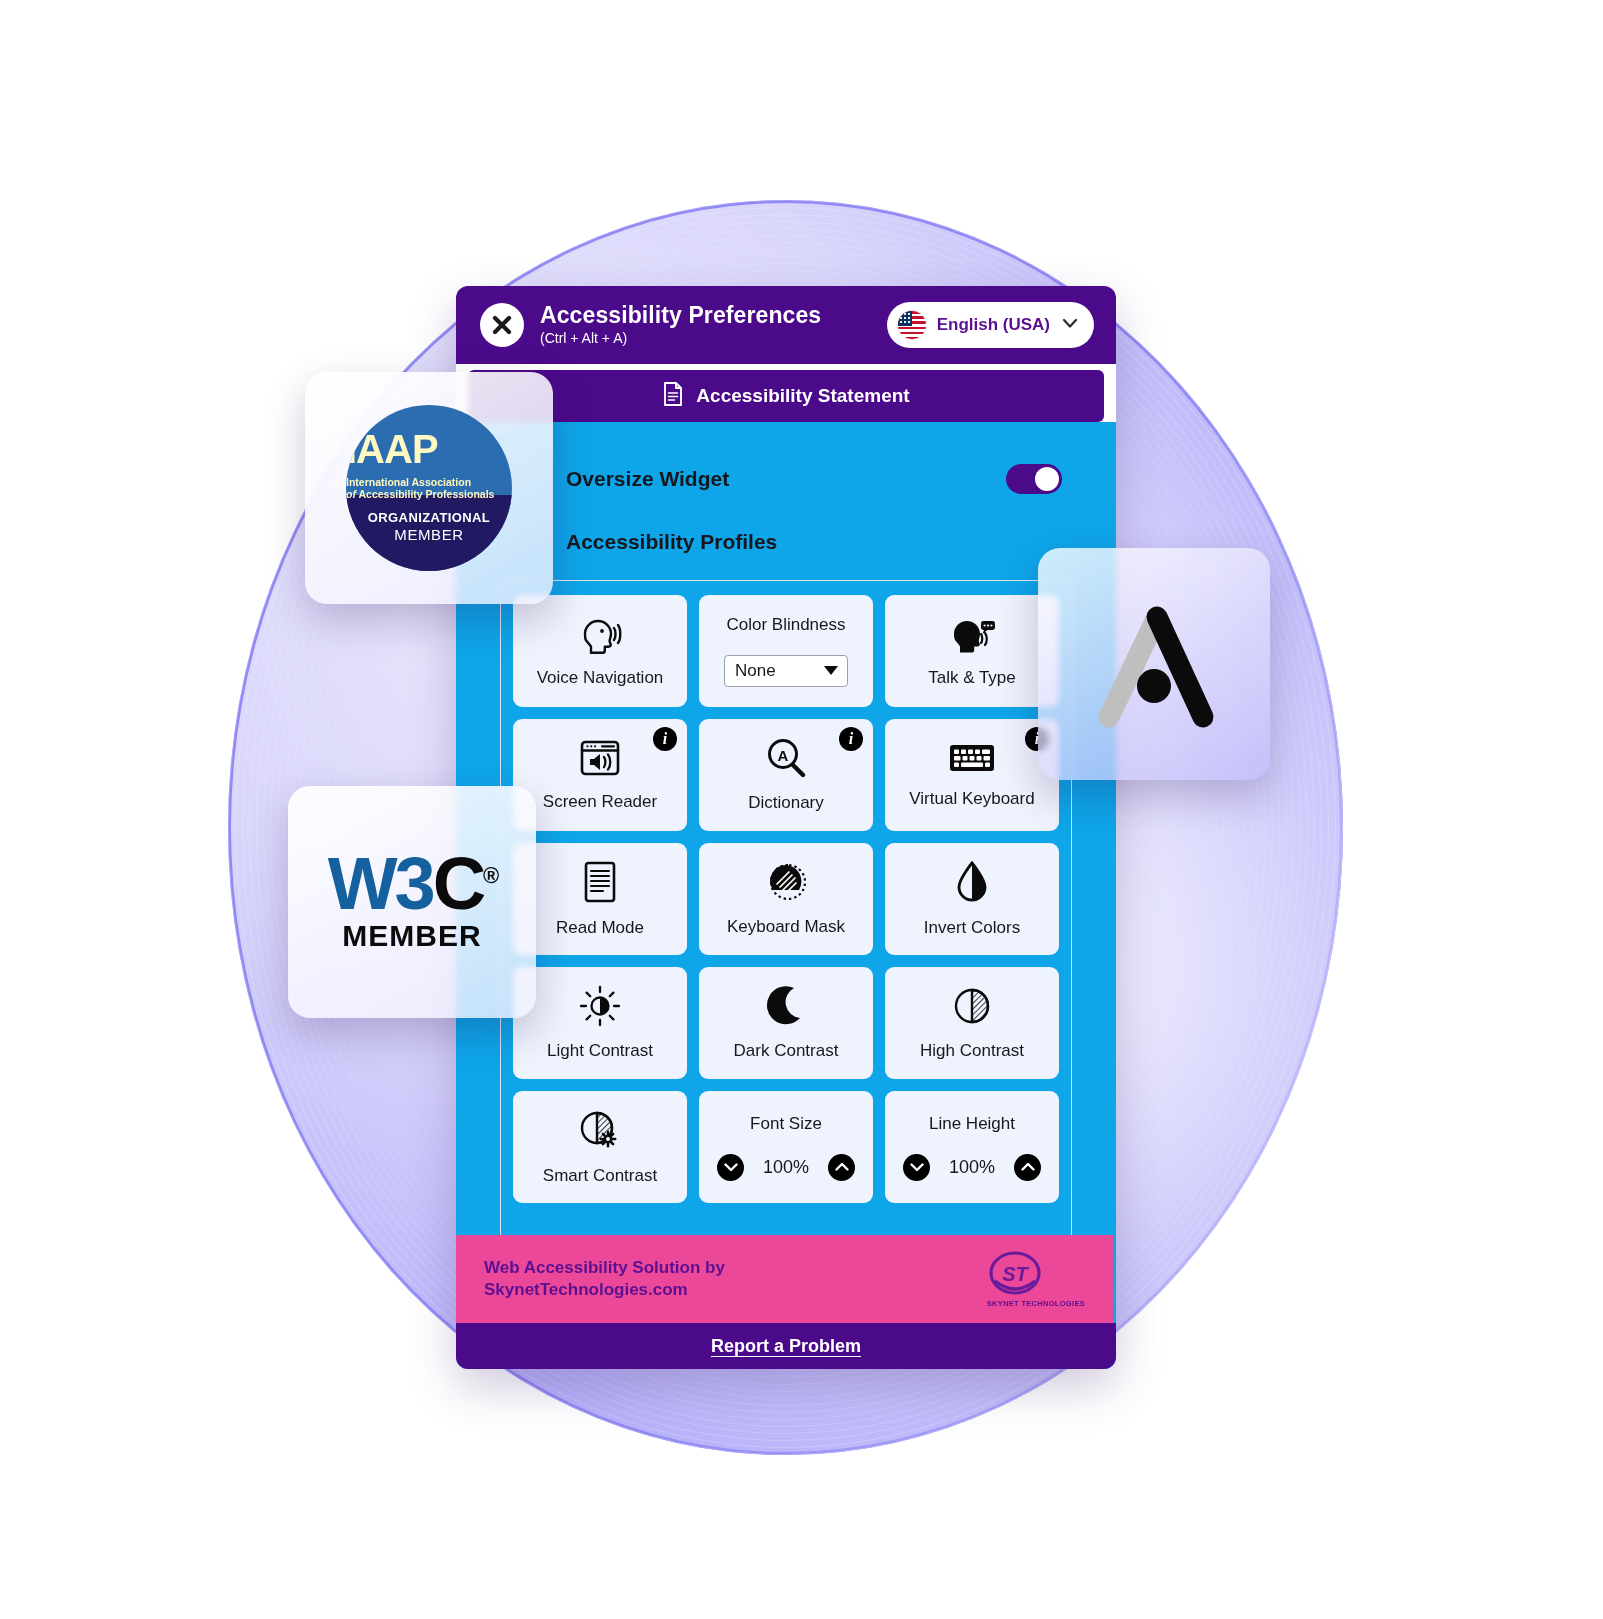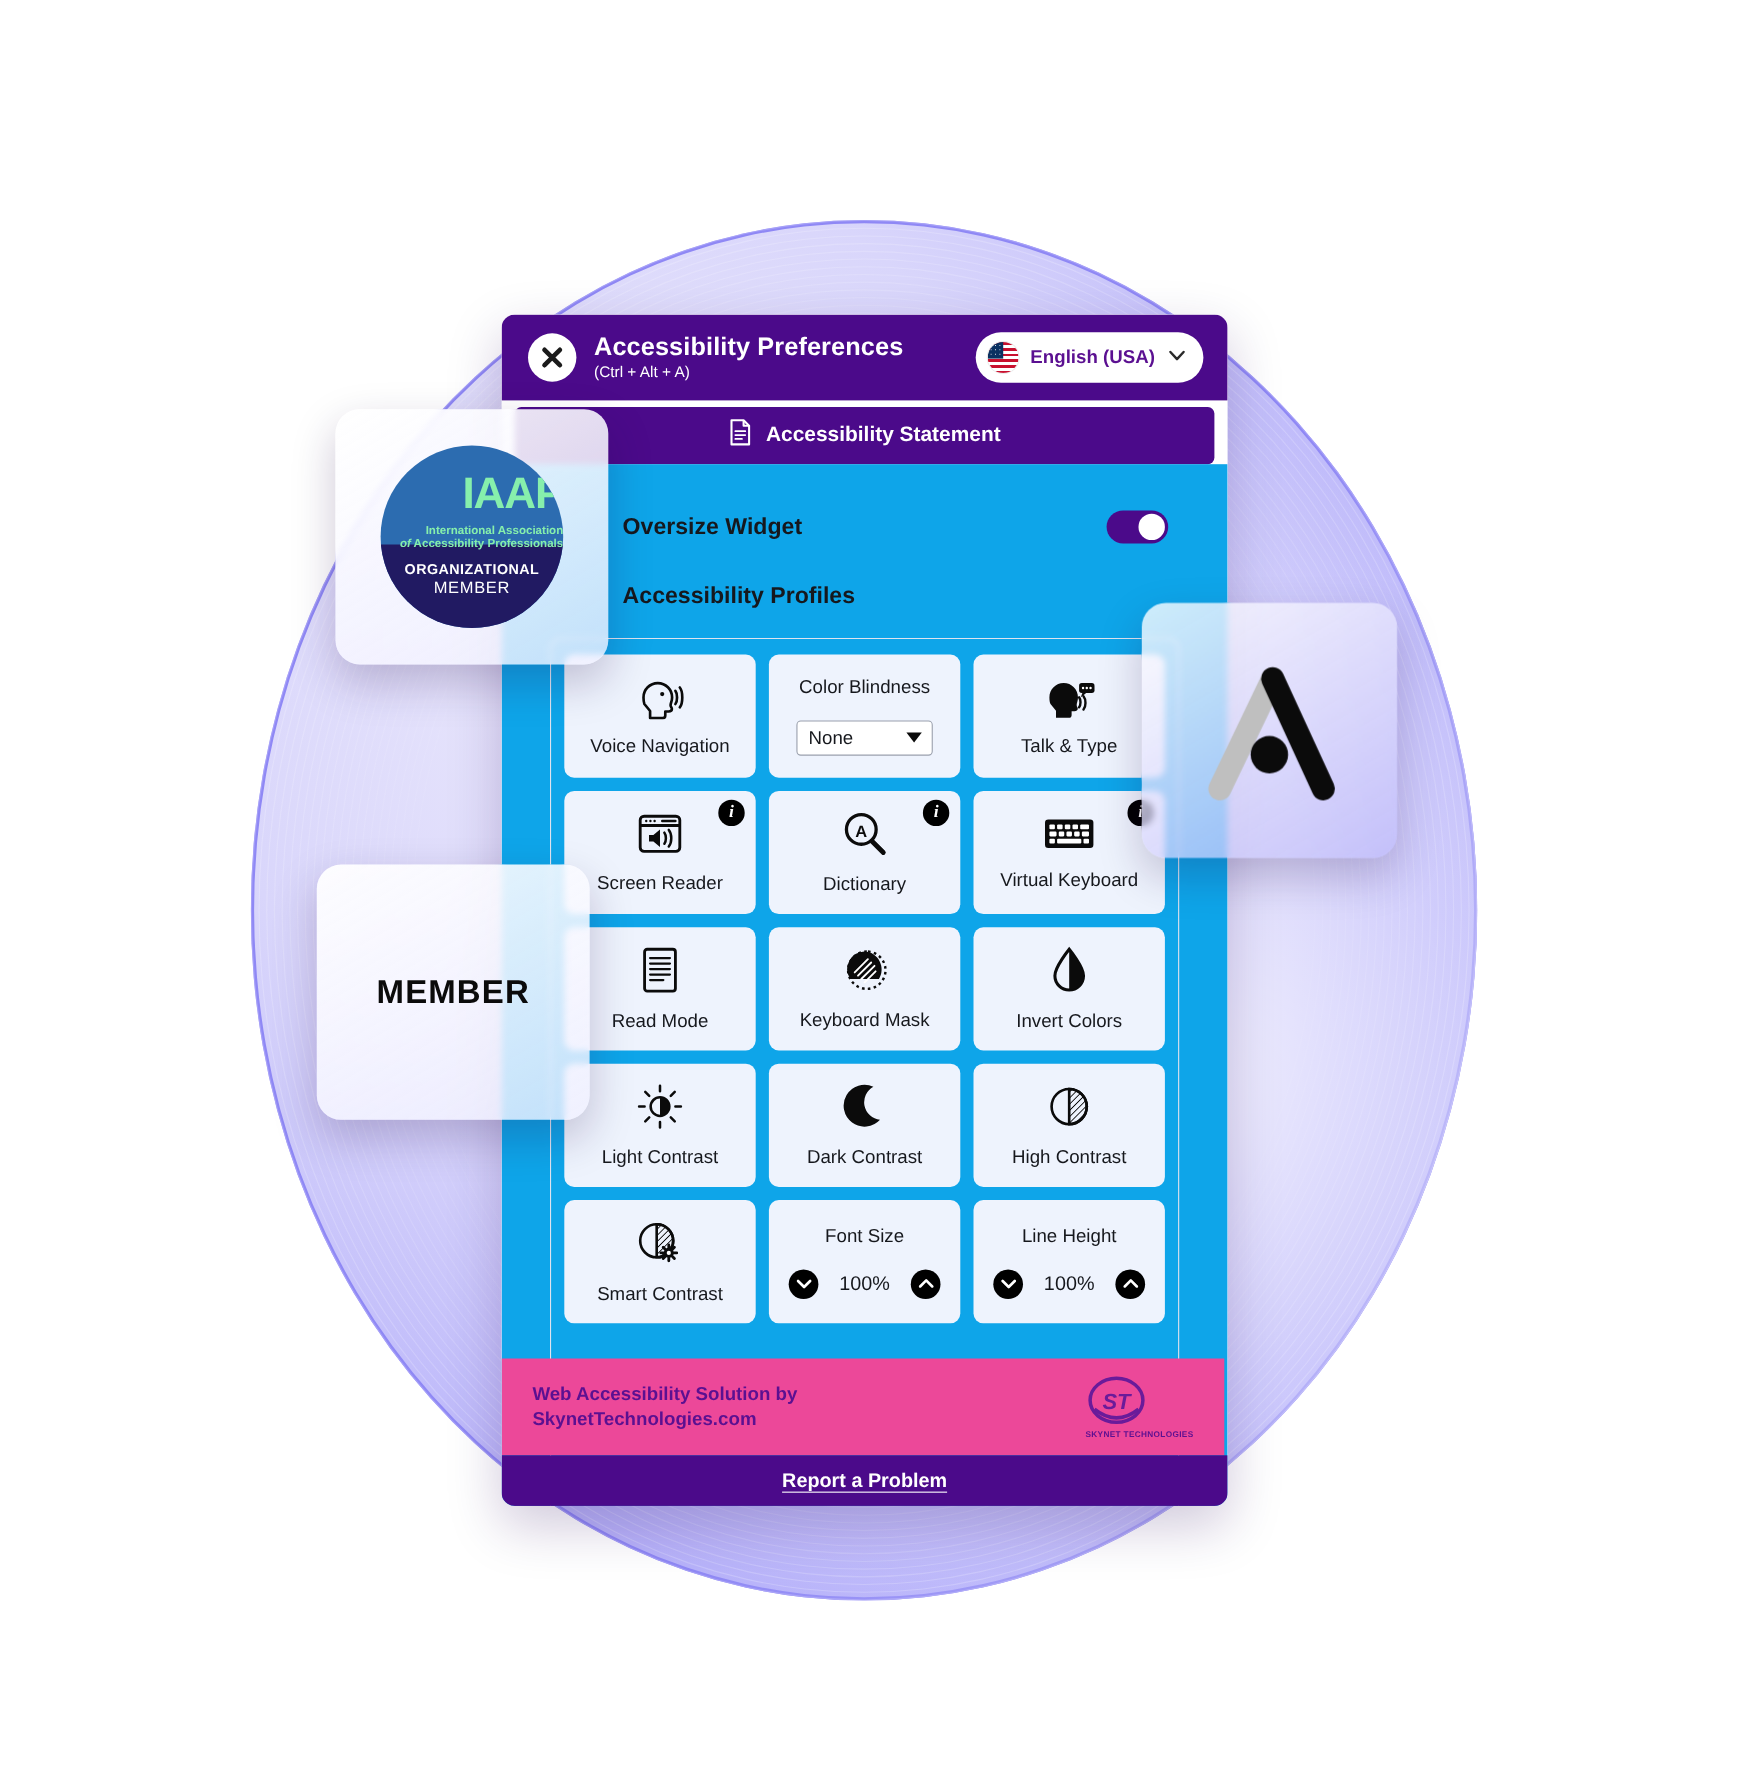--- a/index.html
+++ b/index.html
@@ -173,21 +173,21 @@
 
   .iaap-circle {
     width: 166px; height: 166px; border-radius: 50%;
     background: #2C6CB0; position: relative; overflow: hidden;
     display: flex; flex-direction: column; align-items: center;
   }
   .iaap-circle .lower {
     position: absolute; left: 0; right: 0; bottom: 0; height: 46%;
     background: #211A62;
   }
-  .iaap-top { position: relative; z-index: 2; width: 100%; text-align: right; padding-top: 24px; color: #86efac; }
+  .iaap-top { position: relative; z-index: 2; width: 100%; text-align: left; padding-top: 24px; color: #fef9c3; }
   .iaap-word { font-size: 40px; font-weight: 700; letter-spacing: -1px; line-height: 1; }
   .iaap-l1 { font-size: 10.5px; margin-top: 7px; font-weight: 600; }
   .iaap-l2 { font-size: 10.5px; font-weight: 600; }
   .iaap-l2 i { font-style: italic; }
   .iaap-bot { position: relative; z-index: 2; width: 100%; text-align: center; color: #fff; margin-top: 10px; }
   .iaap-org { font-size: 13px; font-weight: 700; letter-spacing: .4px; }
   .iaap-mem { font-size: 15px; font-weight: 400; letter-spacing: .6px; margin-top: 1px; }
 
   .w3c-inner { text-align: center; }
   .w3c-mark { font-size: 74px; font-weight: 700; line-height: .9; letter-spacing: -3px; }
@@ -502,20 +502,23 @@
       </div>
       <div class="iaap-bot">
         <div class="iaap-org">ORGANIZATIONAL</div>
         <div class="iaap-mem">MEMBER</div>
       </div>
     </div>
   </div>
 
   <div class="card" id="w3c-card">
     <div class="w3c-inner">
+      <div class="w3c-mark">
+        <span class="blue">W3</span><span class="blk">C</span><sup class="blk">®</sup>
+      </div>
       <div class="w3c-member">MEMBER</div>
     </div>
   </div>
 
   <div class="card" id="a11y-card">
     <svg width="150" height="150" viewBox="0 0 150 150" aria-hidden="true">
       <line x1="30" y1="128" x2="78" y2="28" stroke="#BFBFBF" stroke-width="21" stroke-linecap="round"></line>
       <line x1="78" y1="28" x2="124" y2="128" stroke="#0b0b0b" stroke-width="21" stroke-linecap="round"></line>
       <circle cx="75" cy="97" r="17" fill="#0b0b0b"></circle>
     </svg>

